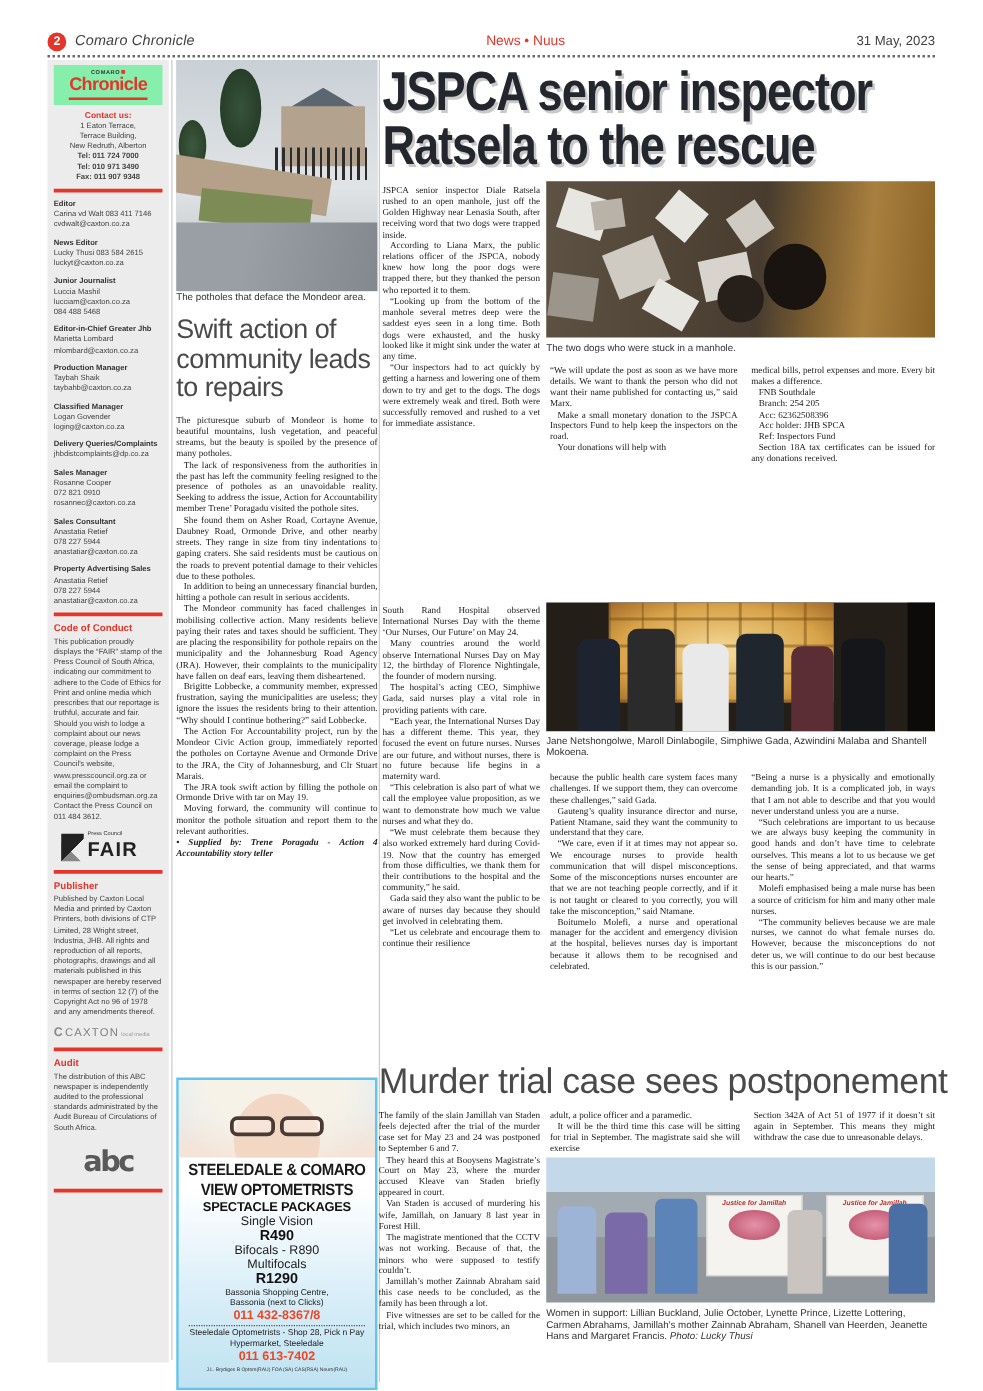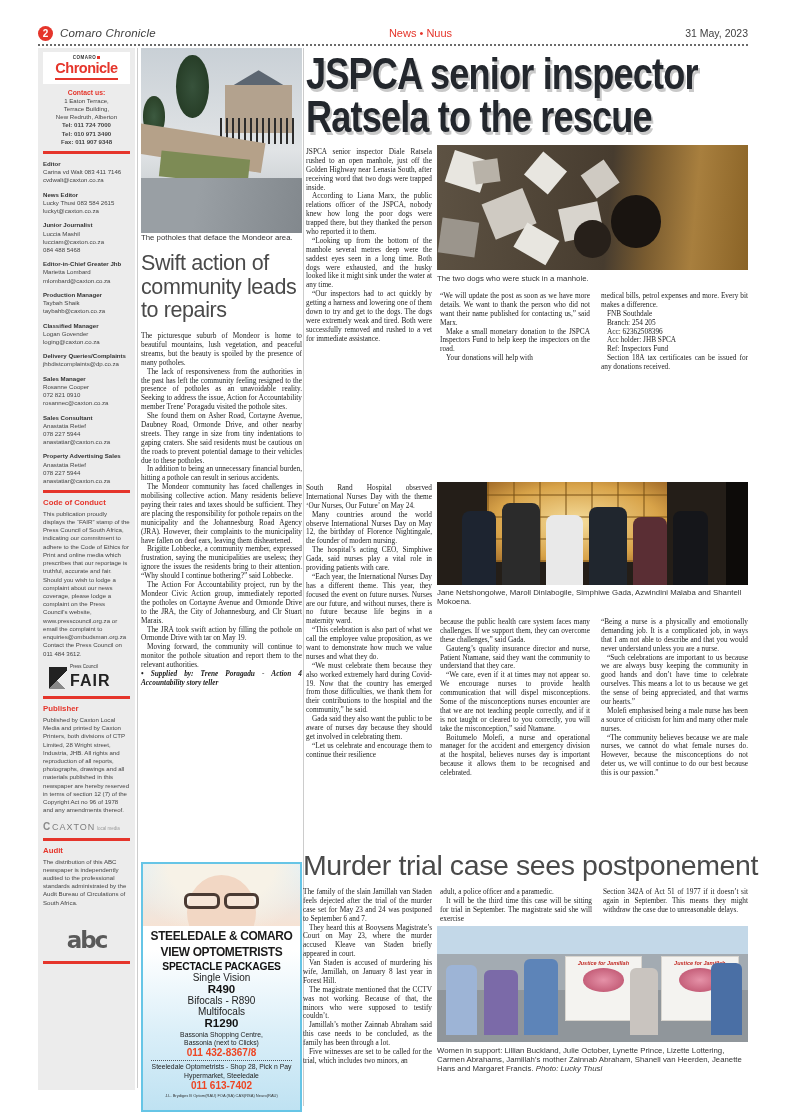--- a/index.html
+++ b/index.html
@@ -17,21 +17,21 @@
   .pg-date { font-size:10.5px; color:#3f3f3f; }
 
   
   .vrule { position:absolute; width:1px; background:#ccc; }
   .vr1 { left:137px; top:48px; height:1040px; }
   .vr2 { left:303px; top:48px; height:1058px; }
 
   
   .sidebar { position:absolute; left:38px; top:48px; width:97px; height:1042px;
              background:#ececec; padding:4px 5px; font-size:6.1px; color:#444; line-height:1.35; overflow:hidden;}
-  .logo-box { background:#ffffff; padding:3px 12px 4px; text-align:center; }
+  .logo-box { background:#86efac; padding:3px 12px 4px; text-align:center; }
   .logo-top { font-size:4.5px; font-weight:bold; color:#333; letter-spacing:.5px;}
   .logo-top i { display:inline-block; width:3px; height:3px; background:#e5352b; margin-left:1px;}
   .logo-main { font-size:14.5px; font-weight:bold; color:#e5352b; letter-spacing:-.5px; line-height:1; }
   .logo-underline { height:2px; background:#e5352b; margin-top:2px; }
   .redbar { height:3px; background:#e5352b; margin:5px 0; }
   .contact { text-align:center; margin-top:4px; }
   .contact .hd { color:#e5352b; font-weight:bold; font-size:6.8px; }
   .prelines { white-space:pre-line; }
   .phones { font-weight:bold; }
   .staff-block { margin-top:6px; }
@@ -42,21 +42,21 @@
   .fair-glyph { width:18px; height:22px; background:
       linear-gradient(135deg,#222 55%, transparent 55%),
       linear-gradient(45deg,#888 40%, transparent 40%); }
   .fair-small { font-size:4.5px; color:#333; }
   .fair-big { font-size:16px; font-weight:bold; color:#222; letter-spacing:1px; }
   .caxton { margin:5px 0 2px; }
   .caxton-c { font-size:10px; font-weight:bold; color:#8a8a8a; }
   .caxton-word { font-size:9px; color:#7e7e7e; letter-spacing:1px; }
   .caxton-sub { font-size:4.5px; color:#9a9a9a; }
   .abc { font-family:"DejaVu Sans", sans-serif; font-size:23px; font-weight:bold; color:#5a5a5a;
-         letter-spacing:-2px; text-align:center; margin-top:18px; }
+         letter-spacing:-2px; text-align:center; margin-top:8px; }
 
   
   .body-col { font-family:"Liberation Serif", serif; font-size:7.3px; line-height:1.22;
               color:#222; text-align:justify; }
   .body-col p + p { text-indent:6px; }
   .caption { font-size:7.8px; color:#333; line-height:1.18; }
   .credit { font-style:italic; }
 
   
   .pothole-col { position:absolute; left:141px; top:48px; width:161px; }

